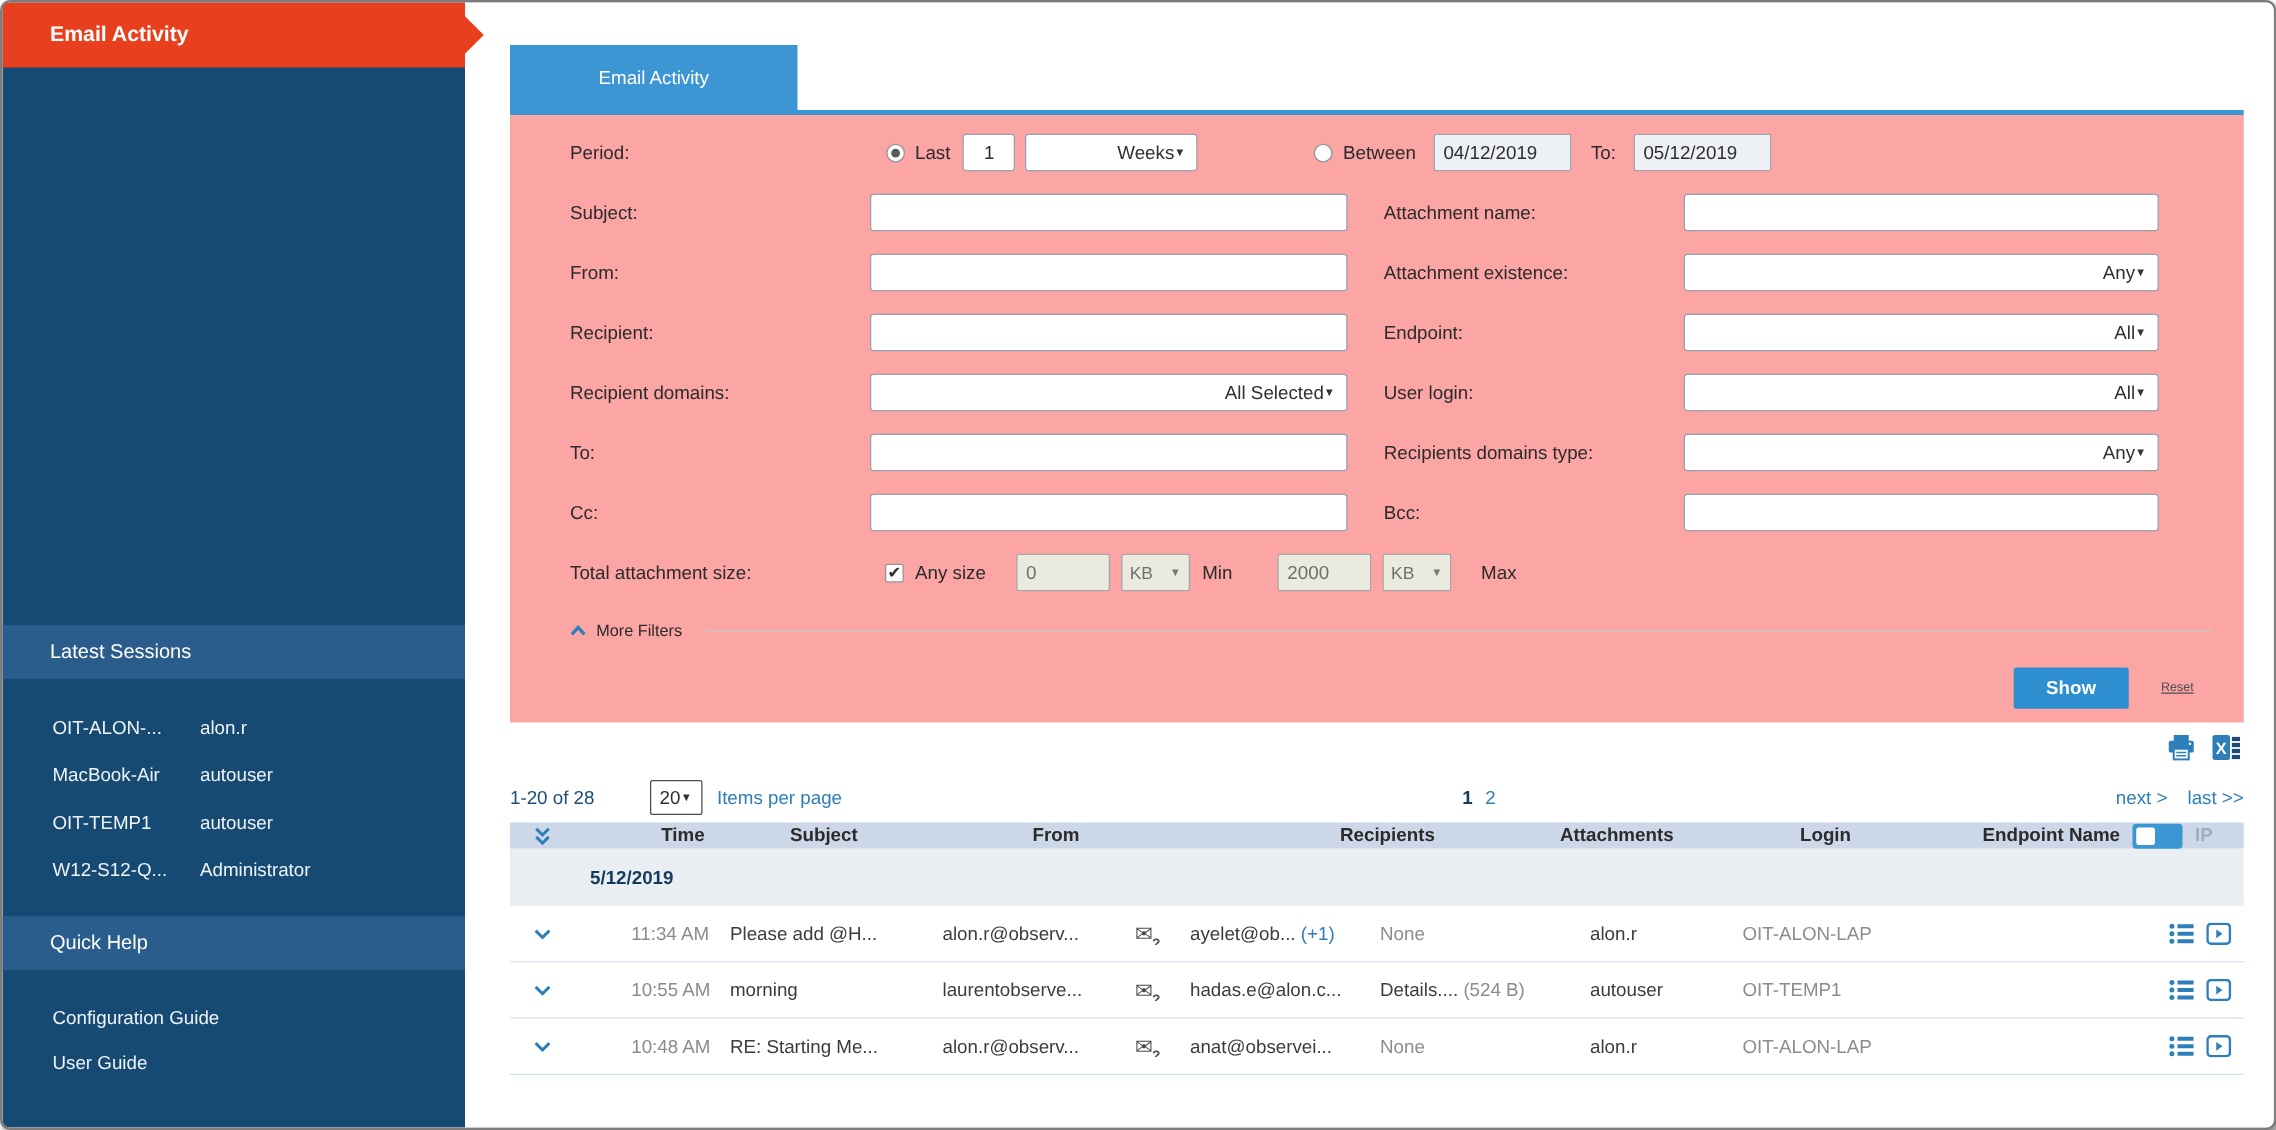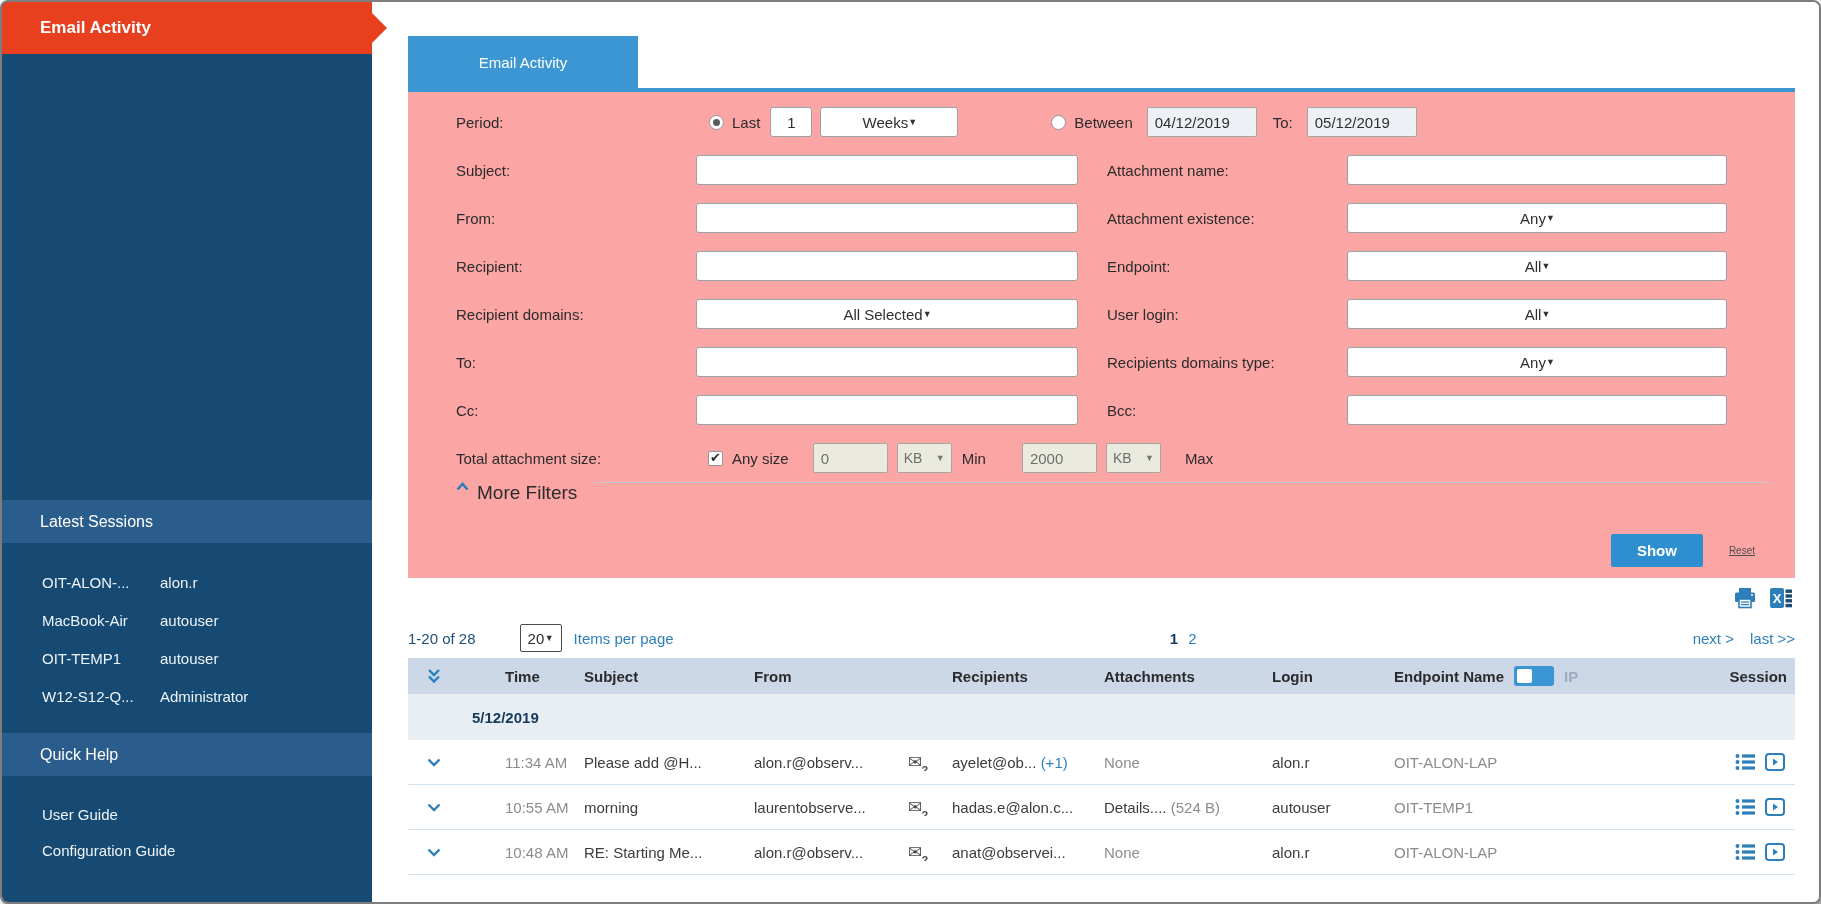--- a/index.html
+++ b/index.html
@@ -35,38 +35,38 @@
   
   .filter-panel{ background:#fca5a5; padding:6px 0 4px 0; }
   .frow{ display:flex; align-items:center; height:48px; padding-left:48px; font-size:15px; color:#2b2b2b; }
   .lbl{ width:240px; flex:none; }
   .lbl2{ width:240px; flex:none; margin-left:29px; }
   .fld{ width:382px; flex:none; }
   .fld2{ width:380px; flex:none; }
   .tin{ width:100%; height:30px; border:1px solid #98a0a8; border-radius:3px;
     background:#fff; font-size:15px; padding:0 8px; font-family:inherit; color:#2f2f2f; }
   .sel{ height:30px; background:#fff; border:1px solid #98a0a8; border-radius:3px;
-    display:flex; align-items:center; justify-content:center; padding:0 9px 0 10px;
+    display:flex; align-items:center; justify-content:flex-end; padding:0 9px 0 10px;
     font-size:15px; color:#2f2f2f; cursor:pointer; }
   .caret{ font-size:9px; color:#333; }
   .radio{ width:15px; height:15px; border-radius:50%; border:1px solid #949494;
     background:#fff; position:relative; flex:none; cursor:pointer; }
   .radio.checked::after{ content:''; position:absolute; left:3px; top:3px; width:7px; height:7px;
     border-radius:50%; background:#5a5a5a; }
   .din{ width:110px; height:30px; border:1px solid #a6a6a6; border-radius:2px;
     background:#edf0f4; font-size:15px; color:#2f2f2f; padding:0 7px; font-family:inherit; flex:none;}
   .cbx{ width:15px; height:15px; border:1px solid #949494; background:#fdfdfd; border-radius:2px;
     position:relative; flex:none; cursor:pointer; }
   .cbx::after{ content:'\2714'; position:absolute; left:1px; top:-2px; font-size:13px; color:#2f2f2f; }
   .dis{ background:#eaeade !important; color:#6f6f6f !important; border:1px solid #a6a6a6 !important; }
   .numdis{ width:75px; height:30px; border-radius:2px; font-size:15px; padding:0 7px; font-family:inherit; flex:none;}
   .kbsel{ width:55px; height:30px; border-radius:2px; display:flex; align-items:center;
     justify-content:space-between; padding:0 6px; font-size:14px; flex:none; cursor:pointer;}
   .kbsel .caret{ color:#777; }
-  .morefilters{ display:flex; height:44px; padding-left:48px; font-size:19px; color:#2b2b2b;}
+  .morefilters{ display:flex; align-items:center; height:44px; padding-left:48px; font-size:13px; color:#2b2b2b;}
   .mf-line{ flex:1; height:1px; background:#c6c9cd; margin:0 26px 0 18px; }
   .btnrow{ display:flex; align-items:center; justify-content:flex-end; height:48px; padding-right:40px; }
   .show-btn{ background:#2e8fd0; color:#fff; font-weight:bold; font-size:15px; border:none;
     width:92px; height:33px; border-radius:2px; cursor:pointer; font-family:inherit; }
   .reset-link{ margin-left:26px; color:#4f4f4f; font-size:10px; text-decoration:underline; cursor:pointer; }
   
   .exports{ display:flex; align-items:center; justify-content:flex-end; gap:12px; height:40px; padding-right:2px; }
   .icon-btn{ cursor:pointer; display:flex; align-items:center; }
   
   .pagination{ display:flex; align-items:center; height:40px; font-size:15px; }
@@ -75,21 +75,21 @@
     border-radius:2px; display:flex; align-items:center; justify-content:space-between;
     padding:12px 7px; color:#2f2f2f; cursor:pointer; }
   .pg-items{ margin-left:12px; color:#2e7fb9; }
   .pg-center{ flex:1; display:flex; justify-content:center; gap:10px; }
   .pg-current{ color:#163a5e; font-weight:bold; }
   .pg-link{ color:#2e7fb9; cursor:pointer; }
   .pg-right{ display:flex; gap:16px; }
   
   .tgrid{ display:grid; grid-template-columns:52px 110px 170px 158px 40px 152px 168px 122px 240px 1fr;
     align-items:center; }
-  .thead{ background:#ccd7e8; height:36px; font-weight:bold; font-size:15px; color:#2b2b2b; }
+  .thead{ background:#ccd7e8; height:21px; font-weight:bold; font-size:15px; color:#2b2b2b;gap:24px; }
   .thead > div{ padding-left:14px; }
   .th-time{ padding-left:45px !important; }
   .th-expander{ display:flex; justify-content:center; padding-left:0 !important; cursor:pointer; }
   .th-endpoint{ display:flex; align-items:center; gap:10px; }
   .toggle{ width:40px; height:20px; background:#3b96d3; border-radius:3px; position:relative; cursor:pointer; flex:none;}
   .toggle::after{ content:''; position:absolute; left:3px; top:3px; width:15px; height:14px;
     background:#fff; border-radius:2px; }
   .th-ip{ color:#9dadc2; }
   .th-session{ text-align:right; padding-right:8px; }
   .daterow{ background:#e9eef3; height:46px; display:flex; align-items:center;
@@ -134,22 +134,22 @@
       </div>
       <div class="session-row">
         <span class="session-endpoint">W12-S12-Q...</span>
         <span class="session-user">Administrator</span>
       </div>
     </div>
     <div class="side-band">
       <span>Quick Help</span>
     </div>
     <div class="help-links">
+      <div class="help-link">Configuration Guide</div>
       <div class="help-link">User Guide</div>
-      <div class="help-link">Configuration Guide</div>
     </div>
   </aside>
 
   <main class="main">
 
     <div class="tabbar">
       <div class="tab">Email Activity</div>
     </div>
 
     <section class="filter-panel">

